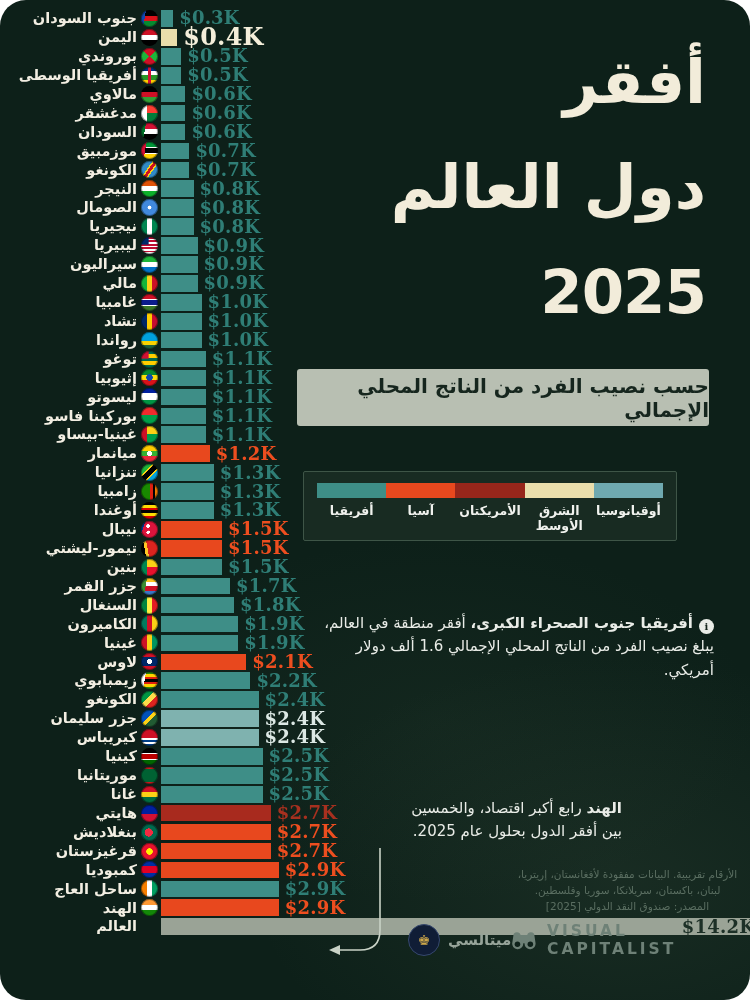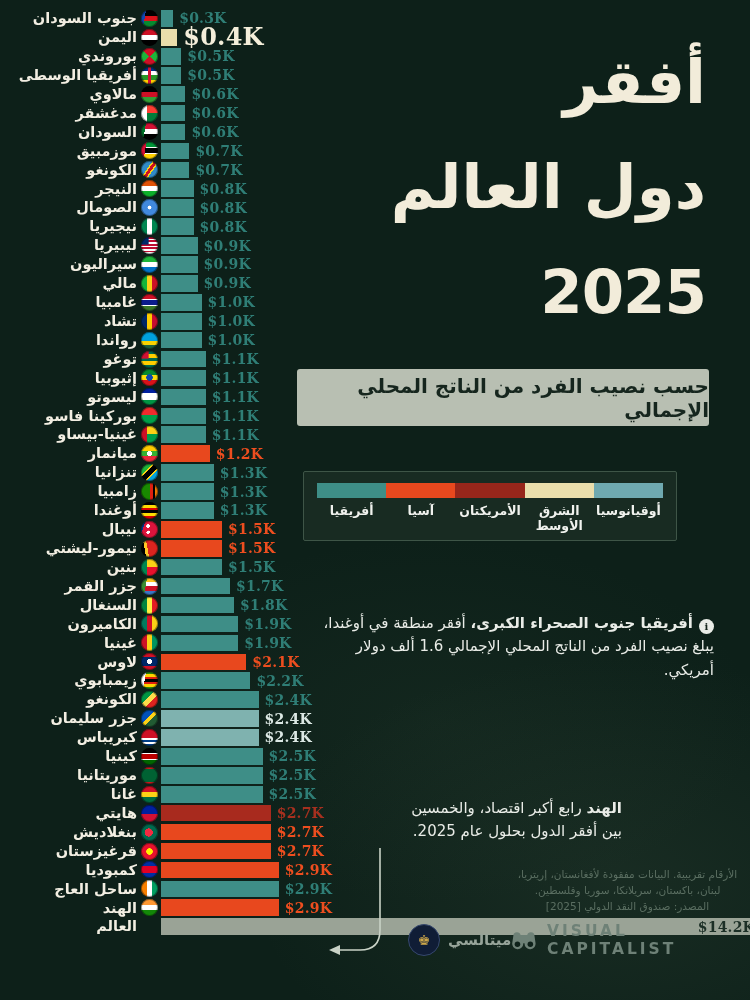--- a/index.html
+++ b/index.html
@@ -1,32 +1,32 @@
 <!DOCTYPE html>
 <html lang="ar"><head>
 <meta charset="utf-8">
 <style>
   html,body{margin:0;padding:0;}
   body{width:750px;height:1000px;font-family:"DejaVu Sans",sans-serif;}
   #page{position:relative;width:750px;height:1000px;overflow:hidden;
     background:
       radial-gradient(520px 320px at 82% 88%, rgba(86,108,86,.16), transparent 70%),
       radial-gradient(460px 260px at 58% 72%, rgba(62,86,66,.12), transparent 70%),
-      #0d2019;}
+      #0d2019; border-radius: 26px;}
   
   #rows{position:absolute;left:0;top:9px;width:750px;}
   .row{display:flex;align-items:center;height:18.93px;}
   .clabel{width:137px;flex:none;text-align:right;direction:rtl;color:#f2eee2;
     font-size:14.5px;font-weight:700;line-height:1;white-space:nowrap;}
   .flag{width:17px;height:17px;flex:none;border-radius:50%;margin:0 3px 0 4px;
     box-shadow:inset 0 0 0 1px rgba(0,0,0,.38);}
   .bar-area{flex:1;display:flex;align-items:center;height:16.6px;}
   .bar{height:100%;flex:none;}
   .val{margin-left:6px;font-family:"DejaVu Serif","Liberation Serif",serif;
-    font-weight:700;font-size:14px;letter-spacing:.2px;white-space:nowrap;line-height:1;}
+    font-weight:700;font-size:18px;letter-spacing:.2px;white-space:nowrap;line-height:1;}
   .val-big{font-size:24px;}
   .world-bar{display:flex;align-items:center;justify-content:flex-end;padding-left:25px;}
   .val-in{margin:0 8px 0 0;}
   
   #title{position:absolute;top:30px;right:44px;direction:rtl;text-align:right;
     color:#f2ecda;font-weight:700;font-size:61px;line-height:1.72;letter-spacing:-1px;}
   
   #subtitle-box{position:absolute;top:369px;left:297px;width:412px;height:57px;
     background:#b8bfb2;border-radius:3px;display:flex;align-items:center;justify-content:center;}
   #subtitle-box span{direction:rtl;color:#16261e;font-size:20px;font-weight:700;}
@@ -481,21 +481,21 @@
         <div class="ll">أفريقيا</div>
         <div class="ll">آسيا</div>
         <div class="ll">الأمريكتان</div>
         <div class="ll">الشرق الأوسط</div>
         <div class="ll">أوقيانوسيا</div>
       </div>
   </div>
 
   <div id="annotation-region" class="anno">
     <div>
-      <span class="info-dot">i</span><b>أفريقيا جنوب الصحراء الكبرى،</b><span> أفقر منطقة في أوغندا،</span>
+      <span class="info-dot">i</span><b>أفريقيا جنوب الصحراء الكبرى،</b><span> أفقر منطقة في العالم،</span>
     </div>
     <div>يبلغ نصيب الفرد من الناتج المحلي الإجمالي 1.6 ألف دولار أمريكي.</div>
   </div>
 
   <div id="annotation-india" class="anno">
     <div>
       <b>الهند</b><span> رابع أكبر اقتصاد، والخمسين</span>
     </div>
     <div>بين أفقر الدول بحلول عام 2025.</div>
   </div>

